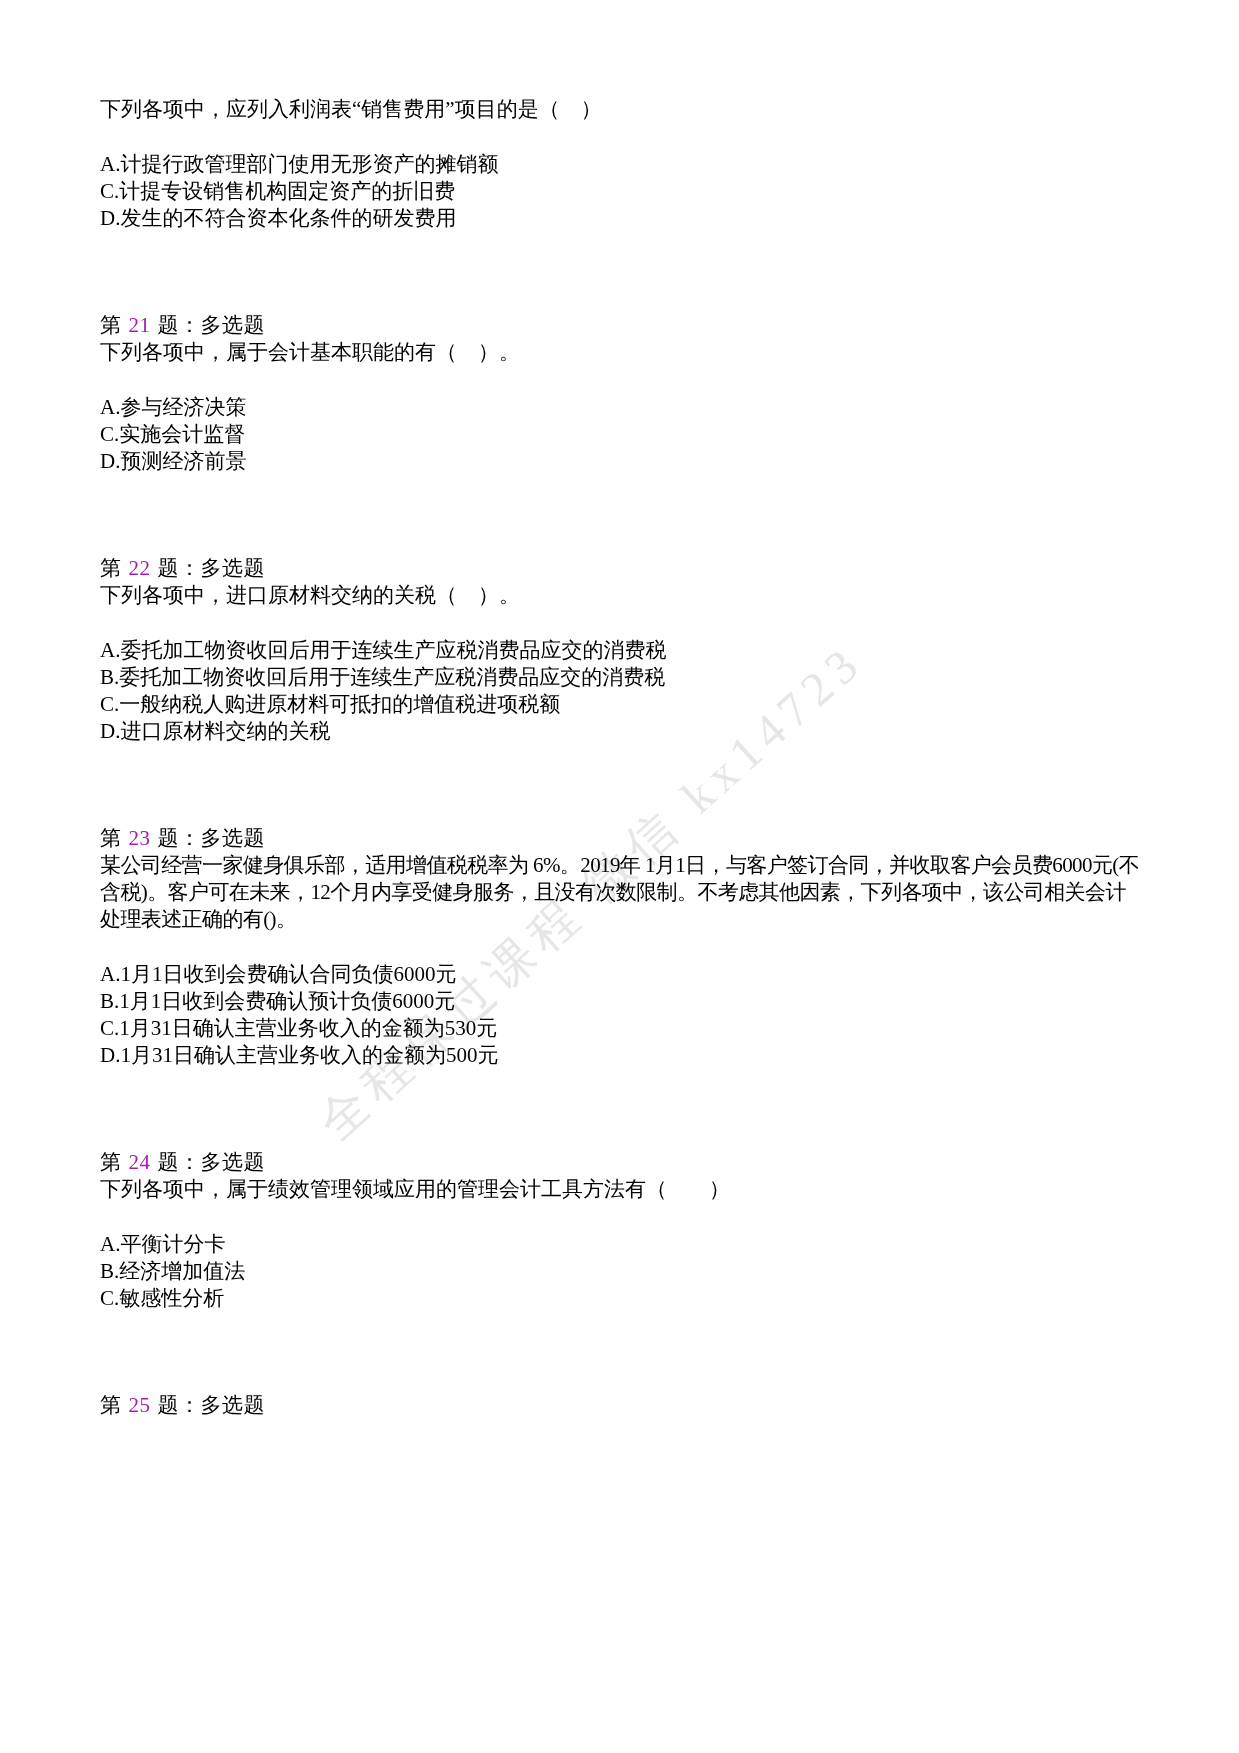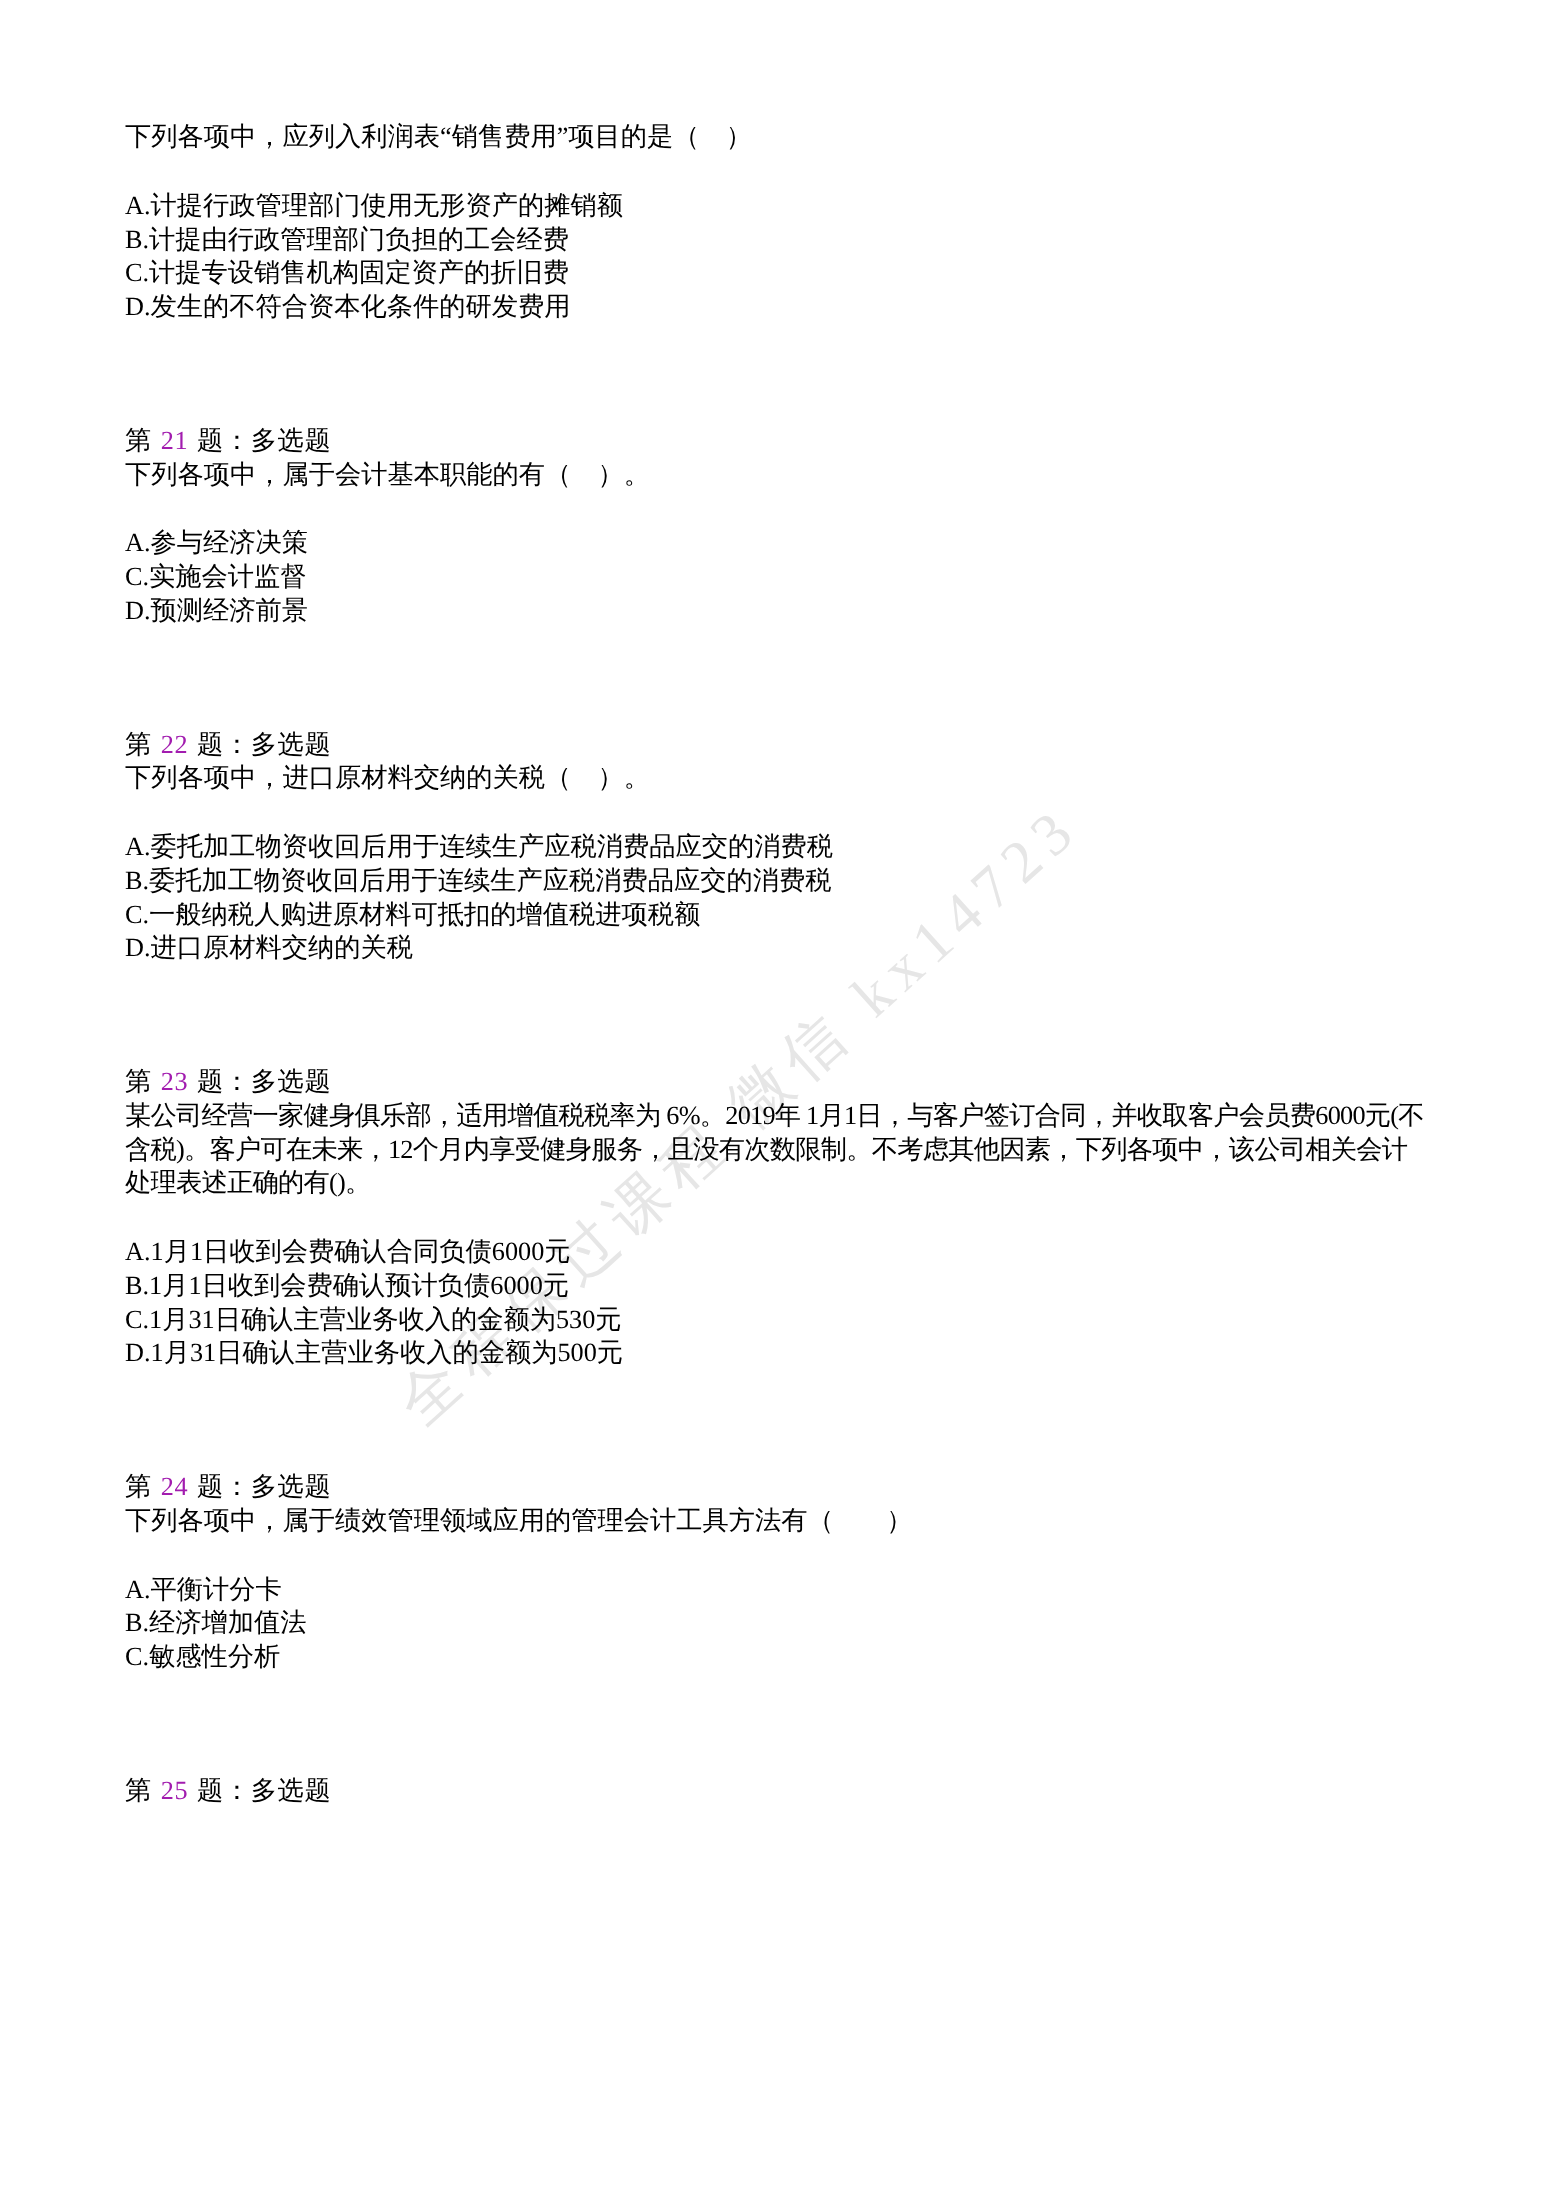--- a/index.html
+++ b/index.html
@@ -51,21 +51,20 @@
 <div class="page">
 
   <div class="watermark">全程保过课程 微信 kx14723</div>
 
   <main class="content">
 
     <section class="question first">
       <p class="stem">下列各项中，应列入利润表“销售费用”项目的是（　）</p>
       <div class="options">
         <p>A.计提行政管理部门使用无形资产的摊销额</p>
-        <p>B.计提由行政管理部门负担的工会经费</p>
         <p>C.计提专设销售机构固定资产的折旧费</p>
         <p>D.发生的不符合资本化条件的研发费用</p>
       </div>
     </section>
 
     <section class="question">
       <p class="q-header"><span>第</span><span class="q-num">21</span><span>题：多选题</span></p>
       <p class="stem">下列各项中，属于会计基本职能的有（　）。</p>
       <div class="options">
         <p>A.参与经济决策</p>

